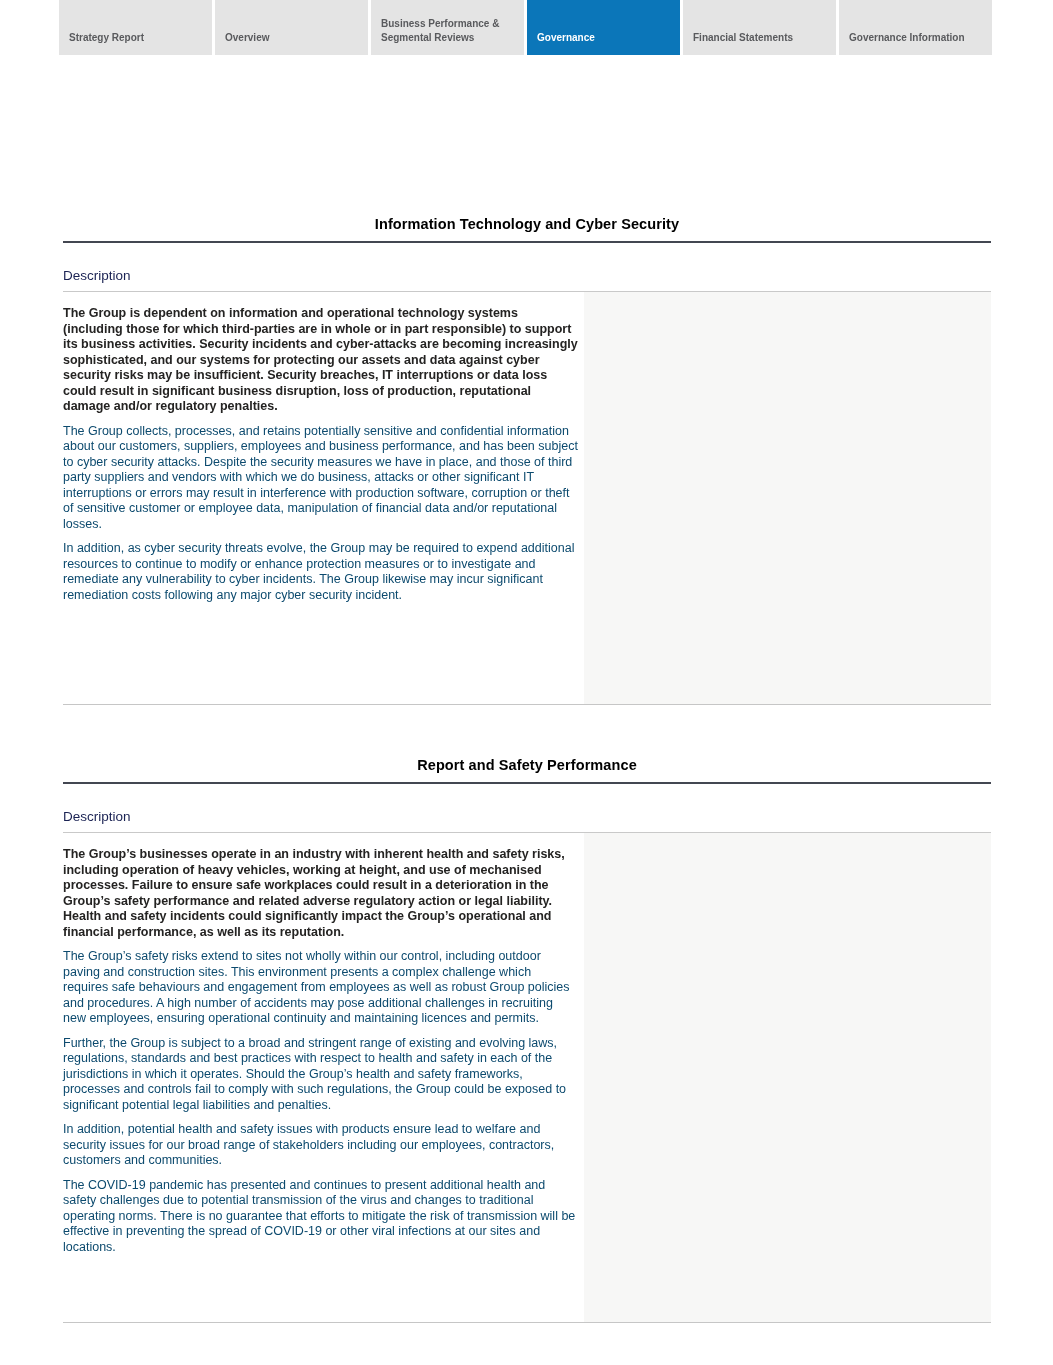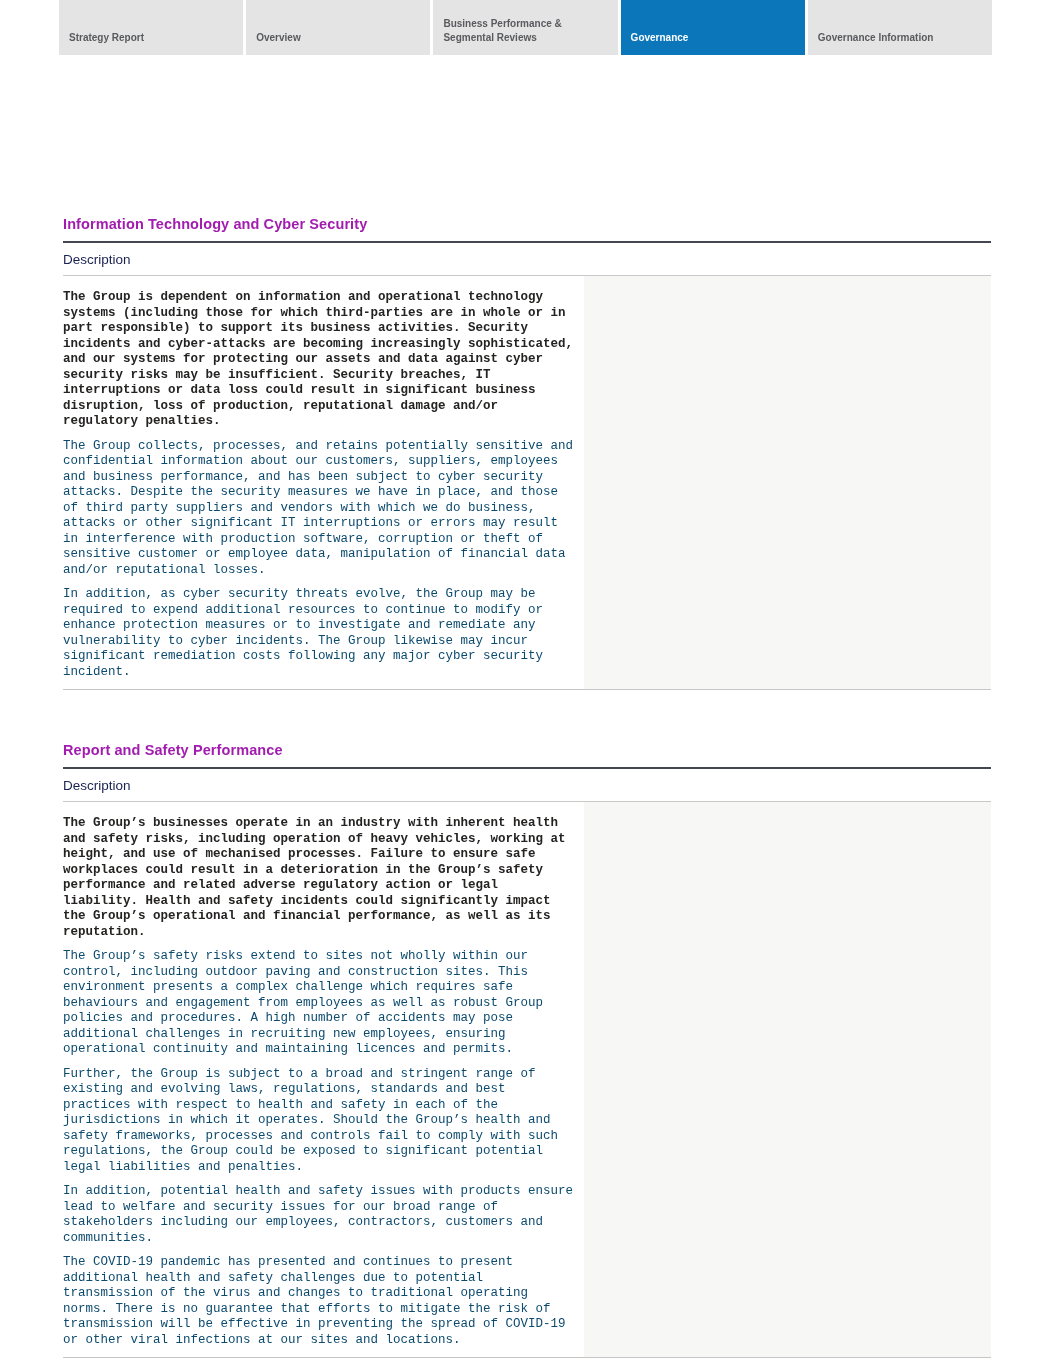--- a/index.html
+++ b/index.html
@@ -27,32 +27,32 @@
     cursor:pointer;
     letter-spacing:0;
   }
   .tab.active { background:#0b76b9; color:#ffffff; }
 
   
   main { margin:161px 0 0 63px; width:928px; }
 
   .section-title {
     font-size:14.5px; font-weight:bold;
-    color:#a21caf; letter-spacing:0.1px;
+    color:#000000; letter-spacing:0.1px;text-align:center;
   }
   .rule-dark  { height:2px; background:#434751; margin-top:9px; }
-  .desc-label { font-size:13.5px; color:#1a2253; margin-top:9px; }
+  .desc-label { font-size:13.5px; color:#1a2253; margin-top:25px; }
   .rule-light { height:1px; background:#c9c9c9; margin-top:8px; }
   .rule-bottom{ height:1px; background:#c6c6c6; }
 
   .body-row { display:flex; align-items:stretch; }
   .row-s1 { min-height:412px; }
   .row-s2 { min-height:489px; }
 
-  .text-col { width:521px; padding:14px 6px 0 0;font-family:Liberation Mono, monospace; }
+  .text-col { width:521px; padding:14px 6px 0 0; }
   .text-col p {
     font-size:12.5px; line-height:15.5px;
     color:#0c4a6e;
     margin-bottom:9px;
     max-width:516px;
   }
   .text-col p.lead { font-weight:bold; color:#242322; }
 
   .gray-panel { flex:1; background:#f7f7f6; }
 
@@ -66,20 +66,23 @@
       <span>Strategy Report</span>
     </div>
   <div class="tab">
       <span>Overview</span>
     </div>
   <div class="tab">
       <span>Business Performance &amp; Segmental Reviews</span>
     </div>
   <div class="tab active">
       <span>Governance</span>
+    </div>
+  <div class="tab">
+      <span>Financial Statements</span>
     </div>
   <div class="tab">
       <span>Governance Information</span>
     </div>
 </nav>
 
 <main>
 
   <section>
     <h2 class="section-title">Information Technology and Cyber Security</h2>

